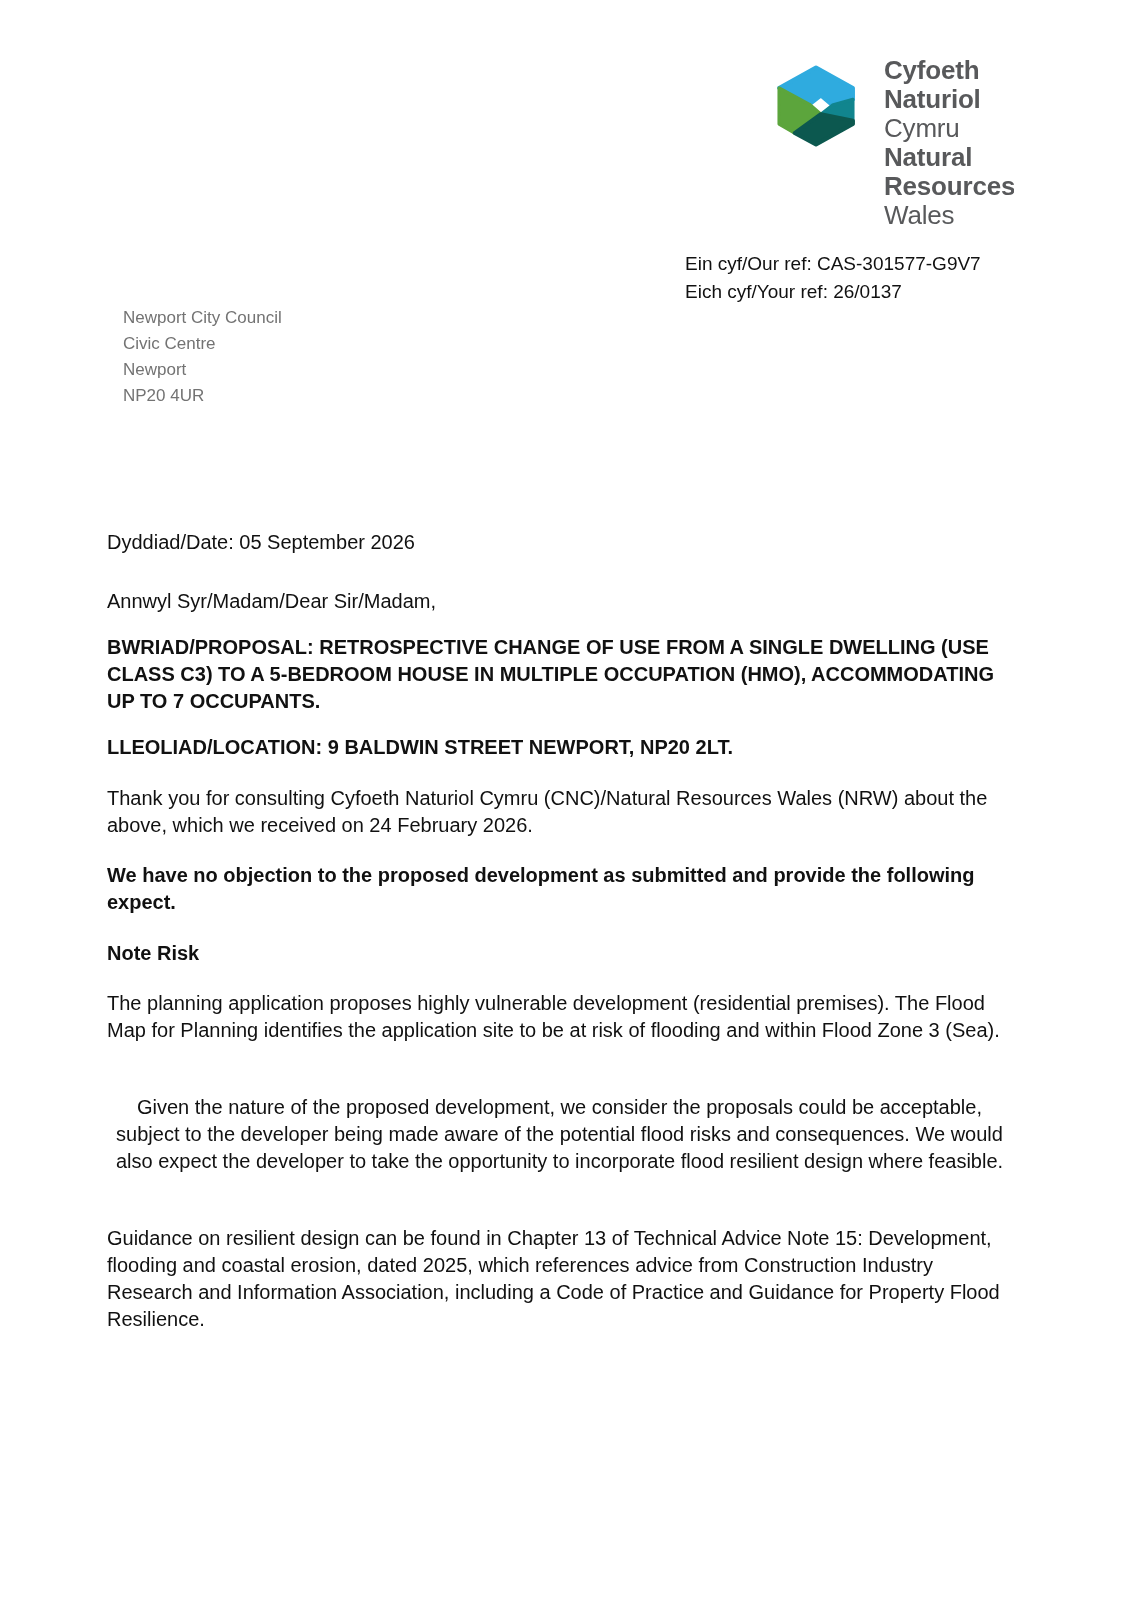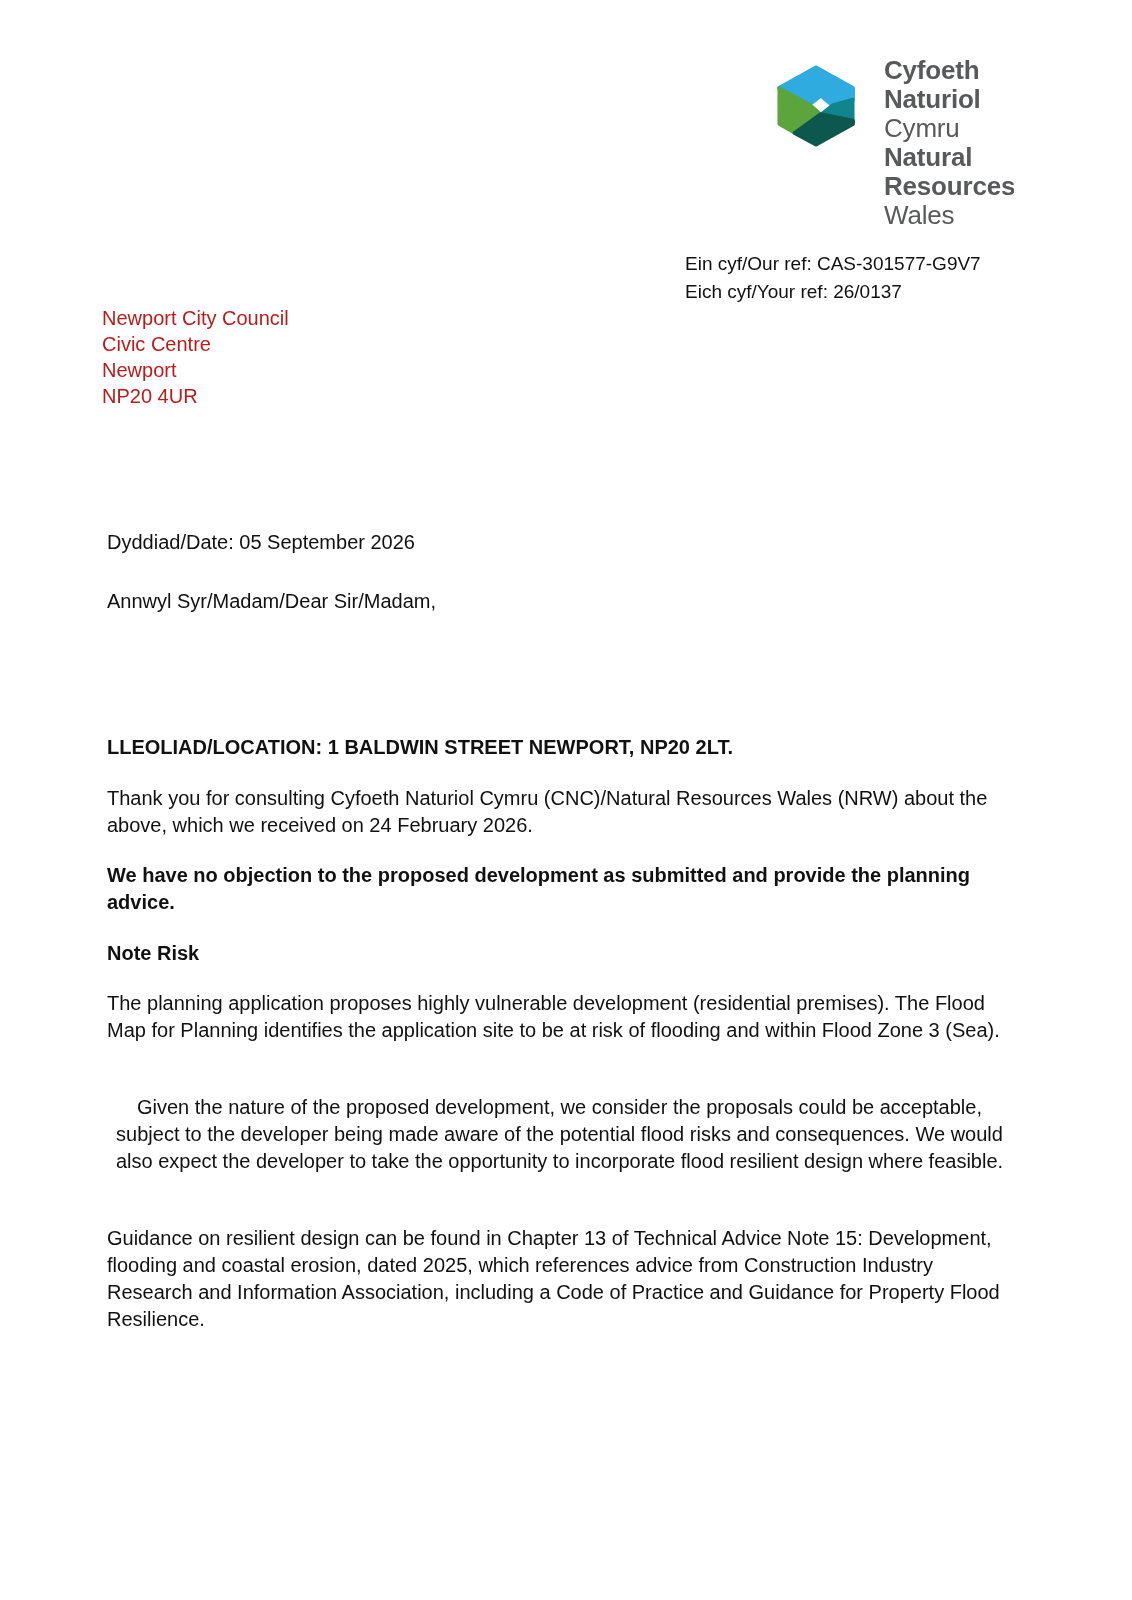--- a/index.html
+++ b/index.html
@@ -16,21 +16,21 @@
 
   
   .logo-mark { left: 775px; top: 61px; width: 82px; height: 90px; }
   .logo-text { left: 884px; top: 56px; font-size: 26px; line-height: 29px; color: #58595b; letter-spacing: -0.2px; }
   .logo-text .b { font-weight: bold; }
 
   
   .refs { left: 685px; top: 250px; font-size: 19px; line-height: 28px; color: #111; }
 
   
-  .recipient { left: 102px; top: 305px; font-size: 20px; line-height: 26px; color: #b91c1c; }
+  .recipient { left: 123px; top: 305px; font-size: 17px; line-height: 26px; color: #737373; }
 
   
   .line, .para { left: 107px; max-width: 905px; font-size: 20px; line-height: 27px; color: #111; }
   .bold { font-weight: bold; }
 
   .date-line        { top: 529px; }
   .salutation       { top: 588px; }
   .proposal-heading { top: 634px; }
   .location-heading { top: 734px; }
   .para-thanks      { top: 785px; }
@@ -77,26 +77,27 @@
     <div>Newport City Council</div>
     <div>Civic Centre</div>
     <div>Newport</div>
     <div>NP20 4UR</div>
   </div>
 
   <div class="abs line date-line">Dyddiad/Date: 05 September 2026</div>
 
   <div class="abs line salutation">Annwyl Syr/Madam/Dear Sir/Madam,</div>
 
+  <div class="abs para bold proposal-heading">BWRIAD/PROPOSAL: RETROSPECTIVE CHANGE OF USE FROM A SINGLE DWELLING (USE CLASS C3) TO A 5-BEDROOM HOUSE IN MULTIPLE OCCUPATION (HMO), ACCOMMODATING UP TO 7 OCCUPANTS.</div>
 
-  <div class="abs para bold location-heading">LLEOLIAD/LOCATION: 1 BALDWIN STREET NEWPORT, NP20 2LT.</div>
+  <div class="abs para bold location-heading">LLEOLIAD/LOCATION: 9 BALDWIN STREET NEWPORT, NP20 2LT.</div>
 
   <div class="abs para para-thanks">Thank you for consulting Cyfoeth Naturiol Cymru (CNC)/Natural Resources Wales (NRW) about the above, which we received on 24 February 2026.</div>
 
-  <div class="abs para bold para-noobjection">We have no objection to the proposed development as submitted and provide the planning advice.</div>
+  <div class="abs para bold para-noobjection">We have no objection to the proposed development as submitted and provide the following expect.</div>
 
   <div class="abs para bold flood-heading">Note Risk</div>
 
   <div class="abs para para-flood1">The planning application proposes highly vulnerable development (residential premises). The Flood Map for Planning identifies the application site to be at risk of flooding and within Flood Zone 3 (Sea).</div>
 
   <div class="abs para para-flood2">Given the nature of the proposed development, we consider the proposals could be acceptable, subject to the developer being made aware of the potential flood risks and consequences. We would also expect the developer to take the opportunity to incorporate flood resilient design where feasible.</div>
 
   <div class="abs para para-guidance">Guidance on resilient design can be found in Chapter 13 of Technical Advice Note 15: Development, flooding and coastal erosion, dated 2025, which references advice from Construction Industry Research and Information Association, including a Code of Practice and Guidance for Property Flood Resilience.</div>
 
 

